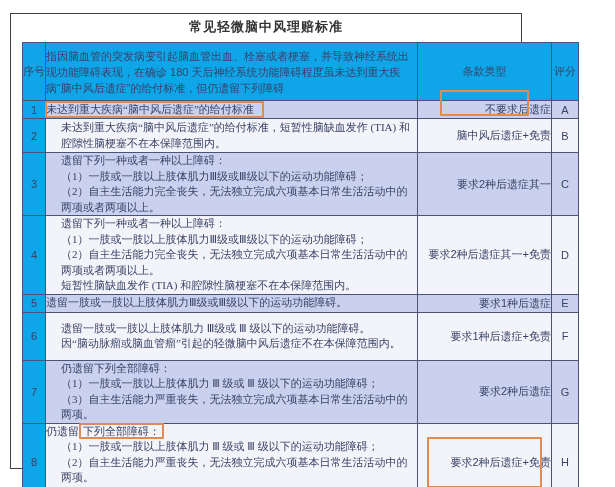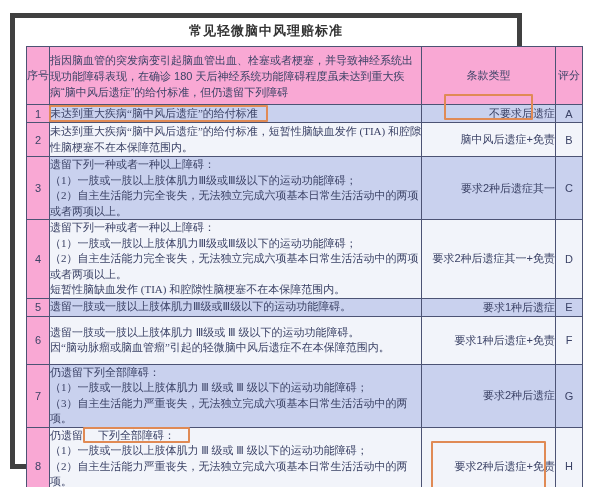--- a/index.html
+++ b/index.html
@@ -3,62 +3,62 @@
 <meta charset="utf-8">
 <style>
   html,body { margin:0; padding:0; }
   body {
     width:615px; height:487px; background:#ffffff; position:relative;
     font-family:"Liberation Sans","DejaVu Sans",sans-serif;
     -webkit-font-smoothing:antialiased;
   }
   .frame {
     position:absolute; left:10px; top:13px; width:512px; height:456px;
-    border:5px solid #404040; background:#ffffff; box-sizing:border-box;
+    border:1px solid #404040; background:#ffffff; box-sizing:border-box;
   }
   .title {
     text-align:center; margin-top:4px; font-size:13px; font-weight:600;
     color:#333333; letter-spacing:1px; line-height:18px;
   }
   table.claims {
     border-collapse:collapse; table-layout:fixed;
     margin:6px 0 0 11px; width:556px;
   }
   table.claims td {
     border:1px solid #4c5374; font-size:11px; color:#3b4266;
     padding:0; vertical-align:middle; overflow:visible; box-sizing:border-box;
   }
   td.num, td.hcell {
-    background:#f9a8d4; color:#f4f5fb; text-align:center;
+    background:#0ea5e9; color:#f4f5fb; text-align:center;
   }
   td.hcell-desc { text-align:left; padding:3px 6px; line-height:16px; }
   td.hcell-mid, td.hcell-score { font-size:11px;margin-top:28px; }
   tr.sa td.body { background:#c9d1ee; }
   tr.sb td.body { background:#f2f4fa; }
   td.desc { text-align:left; padding:1px 4px 1px 3px; line-height:15.5px;font-family:Liberation Serif, serif; }
   td.clause { text-align:right; position:relative; }
   td.score { text-align:center; }
-  .ml { white-space:pre-line; display:block; }
+  .ml { white-space:pre-line; display:block;padding-left:15px; }
   
   tr.hdr  { height:58px; }
   tr.h18  { height:18px; }
   tr.h34  { height:34px; }
   tr.h63  { height:63px; }
   tr.h76  { height:76px; }
   tr.h48  { height:48px; }
   tr.h47  { height:47px; }
   tr.h65  { height:65px; }
   
   .ann { position:absolute; border:2px solid #e08a55; border-radius:1px; pointer-events:none; z-index:5; }
   td.desc.rel, td.clause { position:relative; }
   .ann-desc1 { left:-1px; top:0px; bottom:0px; width:215px; }
   .ann-clause1 { left:22px; right:22px; top:-11px; bottom:2px; }
   .ann-clause8 { left:9px; right:9px; top:13px; bottom:13px; }
   .inline-box {
-    border:2px solid #e08a55; border-radius:1px; padding:0 13px; margin:0 1px 0 0;
+    border:2px solid #e08a55; border-radius:1px; padding:0 2px; margin:0 1px 0 0;
   }
 </style>
 </head>
 <body>
 
 <div class="frame">
   <div class="title">常见轻微脑中风理赔标准</div>
 
   <table class="claims">
     <colgroup>

